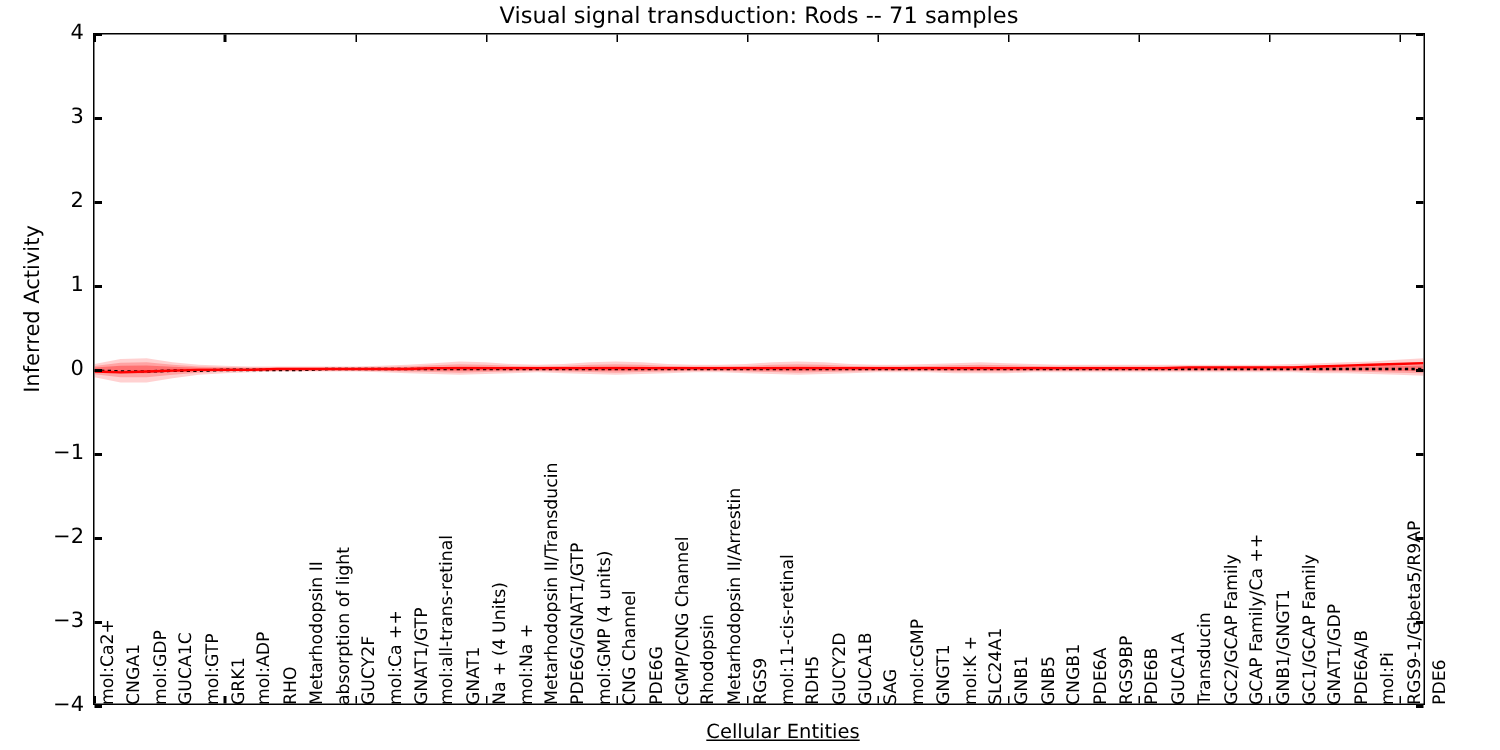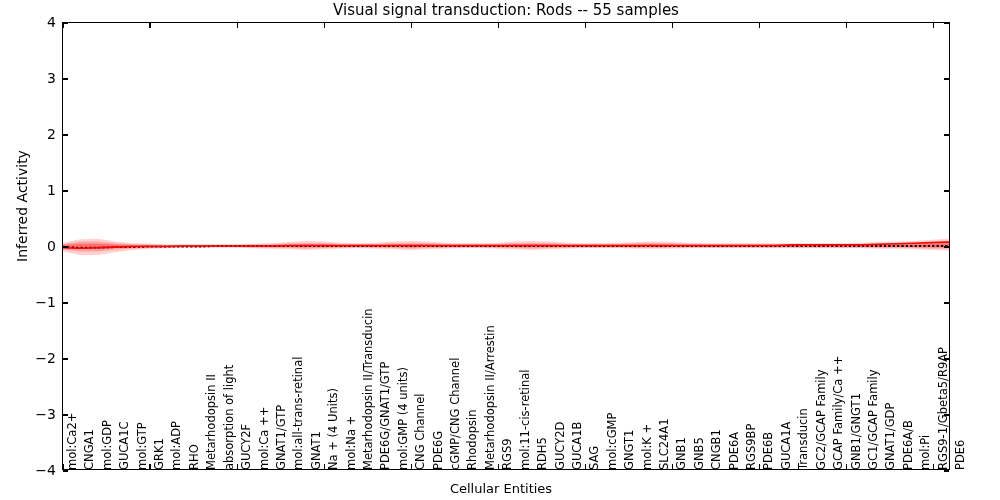--- a/index.html
+++ b/index.html
@@ -94,27 +94,28 @@
     width: 420px;
     text-align: center;
     font-size: 14px;
     color: #000;
     transform: rotate(-90deg);
     transform-origin: center center;
     white-space: nowrap;
   }
   #xlabel {
     position: absolute;
-    left: 57px;
+    left: 78px;
     top: 481px;
     width: 888px;
     text-align: center;
     font-size: 13px;
     color: #000;
     white-space: nowrap;
+    text-decoration: underline;
   }
   #xtick-labels {
     position: absolute;
     left: 62px;
     top: 470px;
     width: 888px;
     height: 30px;
   }
   .xtick-label {
     position: absolute;
@@ -156,21 +157,21 @@
     font-size: 15px;
     color: #000;
     white-space: nowrap;
   }
 </style>
 </head>
 <body>
 
 <div id="figure">
 
-  <div id="chart-title">Visual signal transduction: Rods -- 55 samples</div>
+  <div id="chart-title">Visual signal transduction: Rods -- 71 samples</div>
 
   <div id="ylabel">Inferred Activity</div>
 
   <div id="ytick-labels">
       <div class="ytick-label" style="top: 448px;">−4</div>
       <div class="ytick-label" style="top: 392px;">−3</div>
       <div class="ytick-label" style="top: 336px;">−2</div>
       <div class="ytick-label" style="top: 280px;">−1</div>
       <div class="ytick-label" style="top: 224px;">0</div>
       <div class="ytick-label" style="top: 168px;">1</div>

